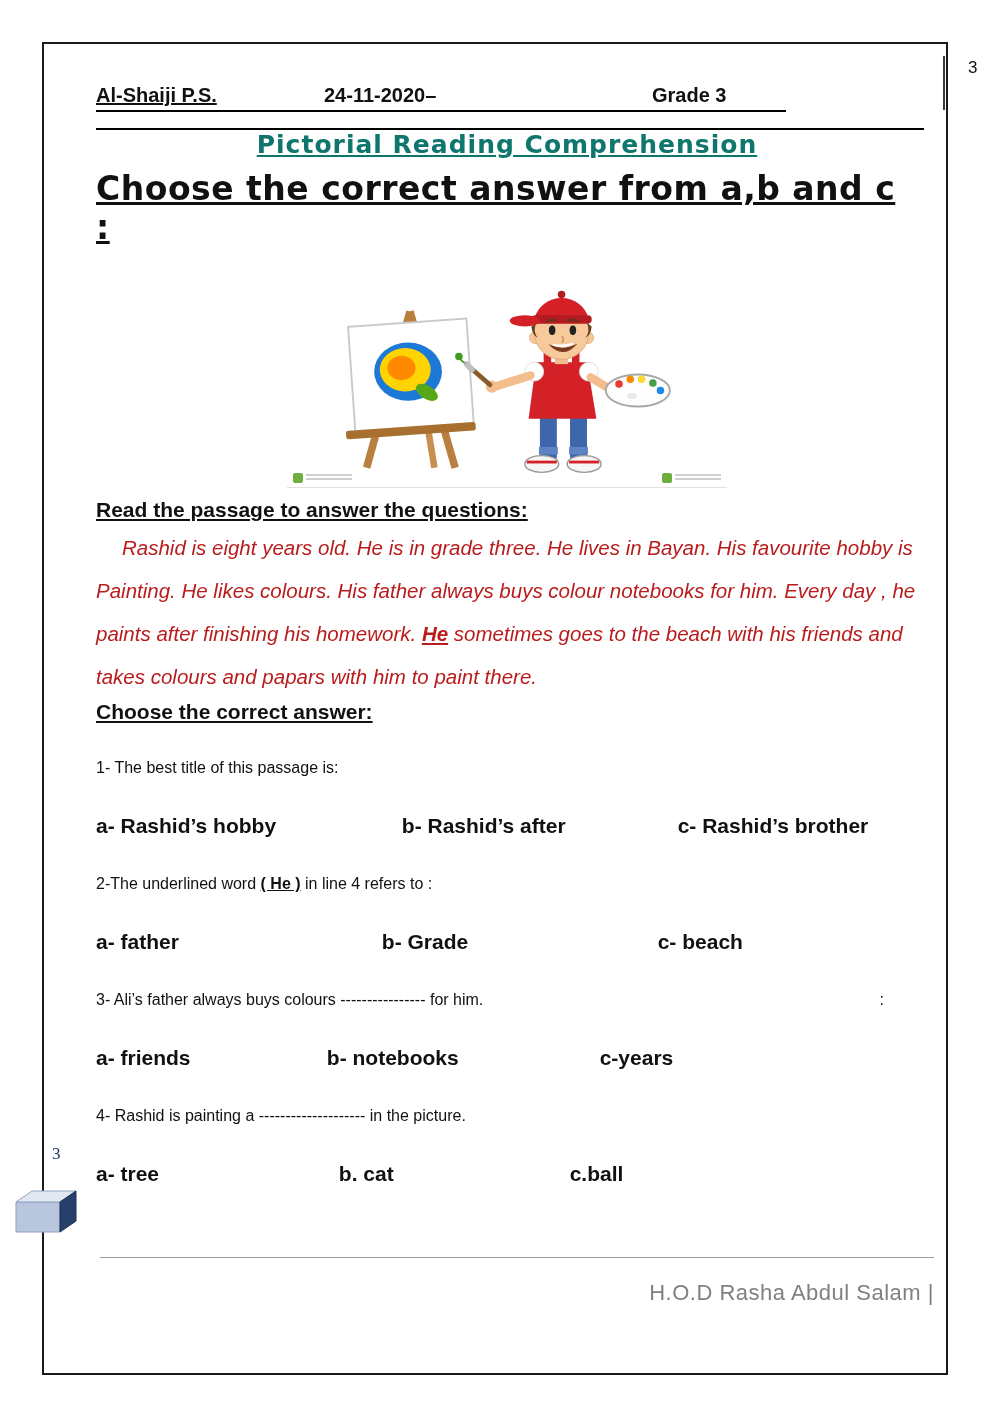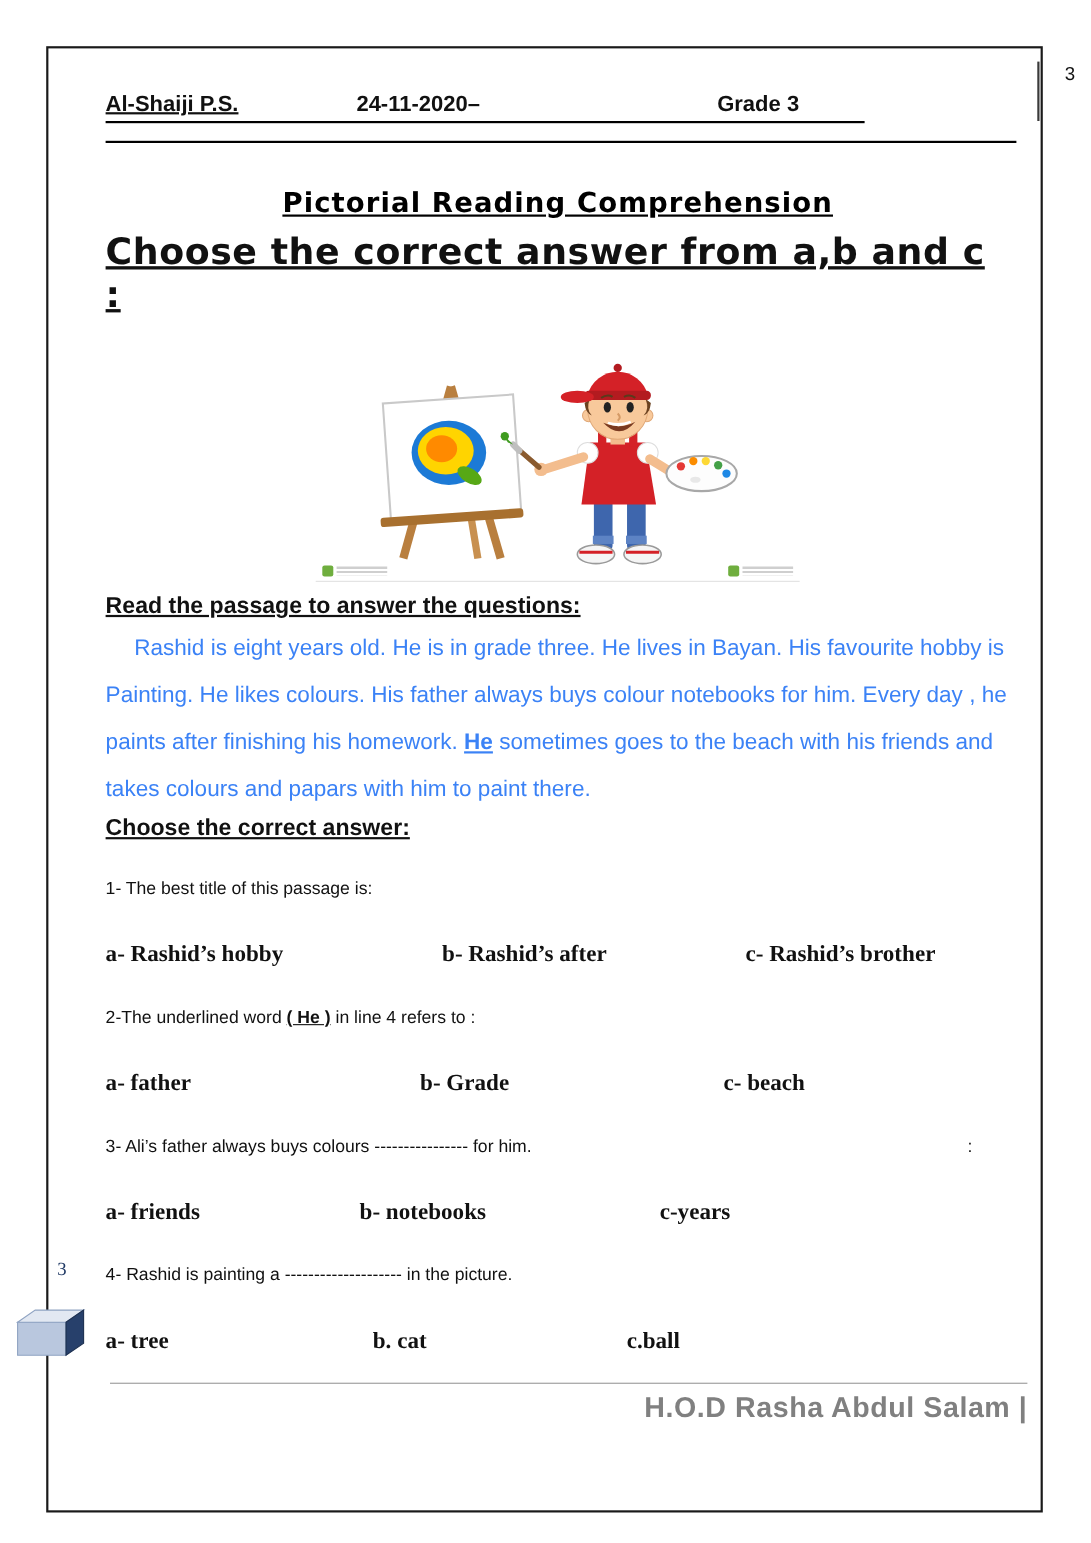--- a/index.html
+++ b/index.html
@@ -12,53 +12,53 @@
 
   
   .header-row { display:flex; width:690px; border-bottom:2px solid #000; padding-bottom:3px;
                 font-weight:bold; font-size:20px; }
   .header-school { width:228px; text-decoration:underline; }
   .header-date { width:328px; }
   .header-grade { flex:1; }
   .rule { border-top:2px solid #000; margin-top:16px; width:828px; }
 
   
-  .title { margin-top:40px; text-align:center; font-size:25px; font-weight:bold; color:#000000;
+  .title { text-align:center; font-size:25px; font-weight:bold; color:#0f766e;
            text-decoration:underline; letter-spacing:1px; font-family:"DejaVu Sans", sans-serif; }
   .subtitle { margin-top:10px; font-size:33px; font-weight:bold; text-decoration:underline;
               letter-spacing:0.5px; font-family:"DejaVu Sans", sans-serif; }
 
   
   .illustration { width:440px; margin:6px auto 0; position:relative; border-bottom:1px solid #e2e2e2; padding-bottom:4px; }
   .wm { position:absolute; bottom:4px; display:flex; gap:3px; align-items:center; }
   .wm-left { left:6px; } .wm-right { right:6px; }
   .wm-box { width:10px; height:10px; background:#6fae3e; border-radius:2px; }
   .wm-lines { width:46px; height:8px; background:repeating-linear-gradient(#cfcfcf 0 2px, transparent 2px 4px); }
 
   
   .read-heading { margin-top:10px; font-size:21px; font-weight:bold; text-decoration:underline; }
-  .passage { margin-top:4px; font-size:20.5px; line-height:43px; color:#3b82f6; text-indent:26px; width:828px; }
+  .passage { margin-top:4px; font-size:20.5px; line-height:43px; color:#b91c1c; text-indent:26px; width:828px;font-style:italic; }
   .he-word { font-weight:bold; text-decoration:underline; }
   .choose-heading { margin-top:2px; font-size:21px; font-weight:bold; text-decoration:underline; }
 
   
   .qline { margin-top:30px; font-size:16px; line-height:28px; position:relative; width:828px; }
   .right-colon { position:absolute; right:40px; top:0; }
   .bold-underline { font-weight:bold; text-decoration:underline; }
   .opt-row { margin-top:30px; font-size:21px; font-weight:bold; line-height:28px; white-space:nowrap; }
-  .opt { display:inline-block;font-family:Liberation Serif, serif; }
+  .opt { display:inline-block; }
   .row1 .o1 { width:300px; } .row1 .o2 { width:270px; }
   .row2 .o1 { width:280px; } .row2 .o2 { width:270px; }
   .row3 .o1 { width:225px; } .row3 .o2 { width:267px; }
   .row4 .o1 { width:237px; } .row4 .o2 { width:225px; }
 
   
   .footer { position:absolute; left:56px; top:1213px; width:834px; }
   .footer-line { border-top:1.5px solid #9a9a9a; }
-  .footer-text { margin-top:6px; text-align:right; font-size:26px; color:#808080; letter-spacing:0.5px;font-weight:bold; }
+  .footer-text { margin-top:22px; text-align:right; font-size:22px; color:#808080; letter-spacing:0.5px; }
 
   
   .page-number { position:absolute; left:968px; top:58px; font-size:17px; color:#111; }
   .right-tick { position:absolute; left:943px; top:56px; width:2px; height:54px; background:#3a3a3a; }
   .margin-number { position:absolute; left:52px; top:1144px; font-size:17px; color:#1f3864; font-family:"Liberation Serif", serif; }
   .cube { position:absolute; left:6px; top:1186px; }
 </style>
 </head>
 <body>
 

